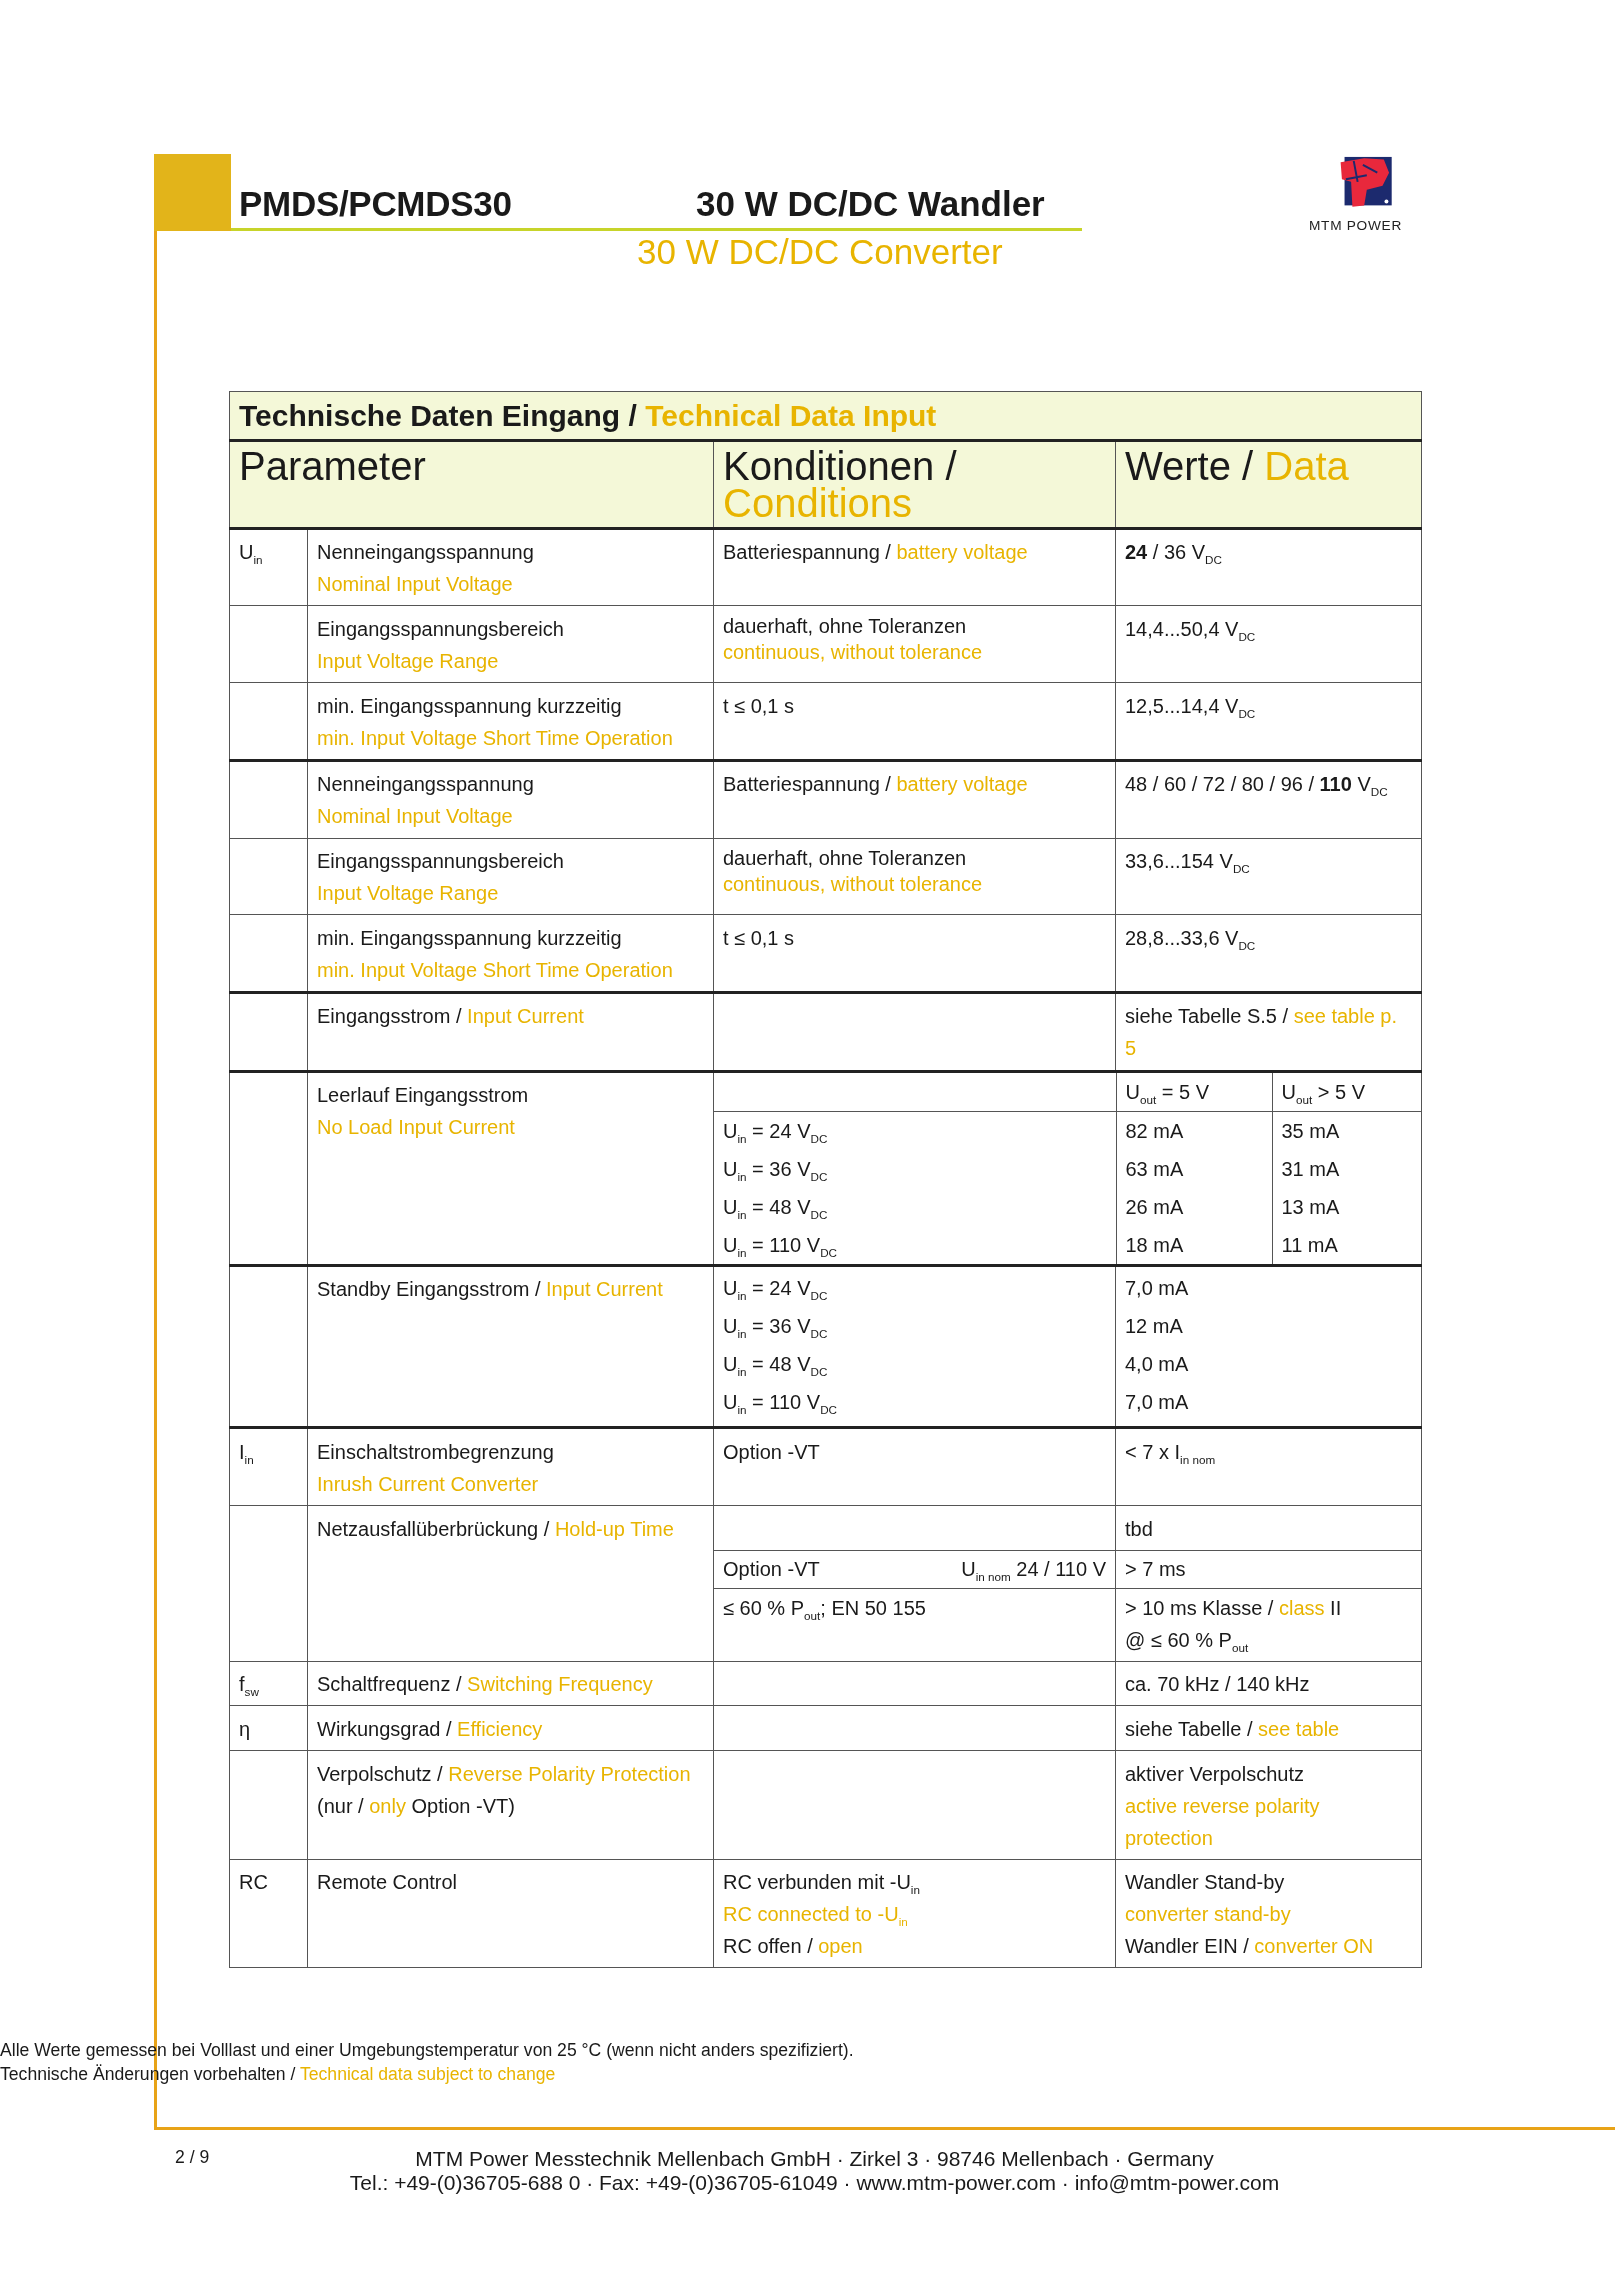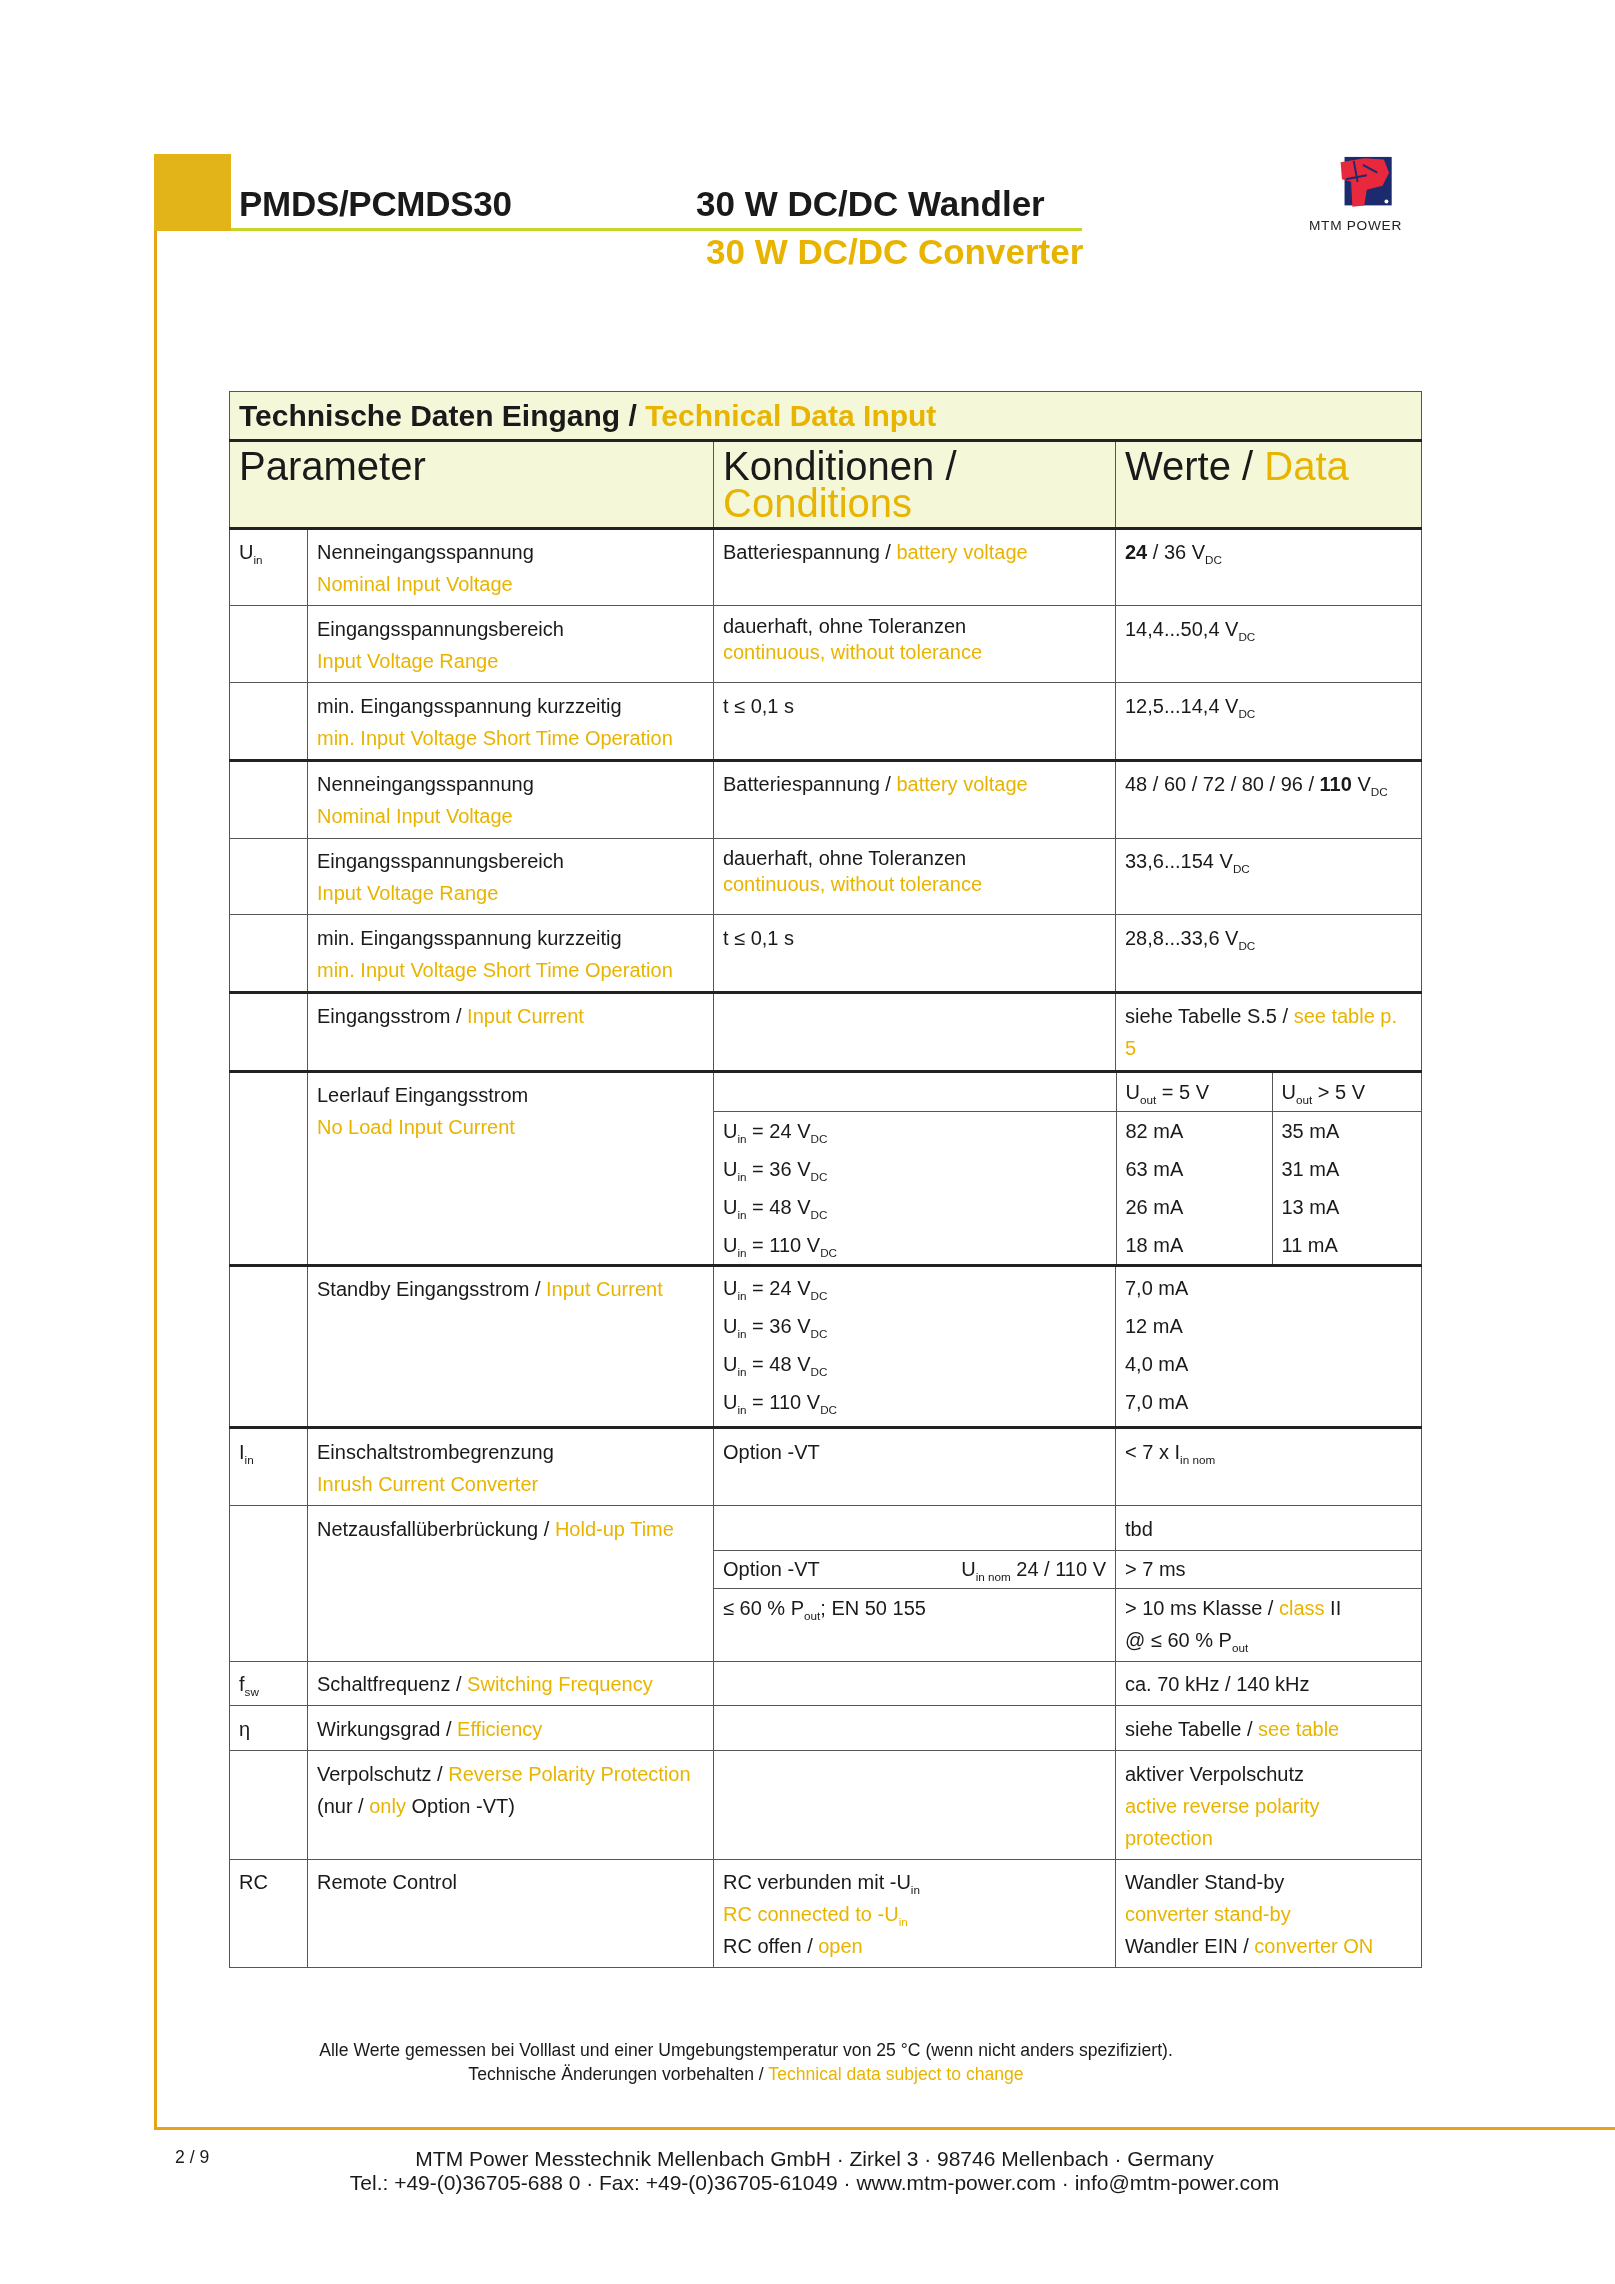--- a/index.html
+++ b/index.html
@@ -4,42 +4,42 @@
 <style>
   html, body { margin:0; padding:0; background:#ffffff; }
   body { width:1616px; height:2284px; position:relative; overflow:hidden;
          font-family:"Liberation Sans", sans-serif; color:#1a1a1a; }
   .frame-left { position:absolute; left:154px; top:154px; width:2.6px; height:1975px; background:#e8a317; }
   .frame-bottom { position:absolute; left:154px; top:2127px; width:1462px; height:3.3px; background:#e8a317; }
   .corner-block { position:absolute; left:154px; top:154px; width:77px; height:77px; background:#e2b41a; }
   .head-rule { position:absolute; left:231px; top:228px; width:851px; height:2.6px; background:#c7d42a; }
   .product { position:absolute; left:239px; top:184px; font-size:35px; font-weight:bold; letter-spacing:-0.3px; }
   .title-de { position:absolute; left:696px; top:184px; font-size:35px; font-weight:bold;text-align:right; }
-  .title-en { position:absolute; left:706px; top:232px; font-size:35px; font-weight:bold; color:#e8b400; }
+  .title-en { position:absolute; left:637px; top:232px; font-size:35px; font-weight:normal; color:#e8b400; }
   .logo { position:absolute; left:1338px; top:153px; width:55px; height:55px; }
   .logo-text { position:absolute; left:1309px; top:218px; font-size:13.7px; letter-spacing:0.7px; color:#222; }
   .y { color:#e8b400; }
 
   table.spec { position:absolute; left:229px; top:391px; width:1193px; border-collapse:collapse; font-size:20px; table-layout:fixed; }
   table.spec td { border:1.3px solid #555; vertical-align:top; padding:6.5px 9px 5.2px 9px; line-height:32px; }
   table.spec tr.titlerow td { background:#f4f8d8; font-size:30px; font-weight:bold; padding:5.2px 9px; line-height:37px; border-bottom:3.3px solid #222; }
   table.spec tr.headrow td { background:#f4f8d8; font-size:40px; font-weight:normal; padding:5.2px 9px; line-height:37px; border-bottom:3.3px solid #222;margin-left:32px; }
   table.spec tr.thick td { border-top:3.3px solid #222; }
   sub { font-size:11.7px; vertical-align:-5.2px; line-height:0; }
   .b { font-weight:bold; }
   .sym { padding-left:9px !important; }
   .stack > div { height:38px; line-height:38px; }
   .nopad { padding:0 !important; }
   .subgrid { width:100%; border-collapse:collapse; table-layout:fixed; }
   .subgrid td { border:none !important; border-left:1.3px solid #555 !important; padding:0 9px !important; height:38px; line-height:38px !important; vertical-align:middle !important; }
   .subgrid td:first-child { border-left:none !important; }
   .subgrid tr.hdr td { border-bottom:1.3px solid #555 !important; }
   .flexrow { display:flex; justify-content:space-between; }
 
-  .foot-notes { position:absolute; left:0; width:1492px; top:2039px; text-align:center; font-size:17.6px; line-height:23.5px; }
+  .foot-notes { position:absolute; left:0; width:1492px; top:2039px; font-size:17.6px; line-height:23.5px; }
   .page-no { position:absolute; left:175px; top:2147px; font-size:17.6px; }
   .company { position:absolute; left:0; width:1616px; top:2147px; text-align:center; font-size:21px; line-height:23.5px; padding-left:13px; box-sizing:border-box; }
 </style>
 </head>
 <body>
 
 <div class="frame-left"></div>
 <div class="frame-bottom"></div>
 <div class="corner-block"></div>
 <div class="head-rule"></div>

